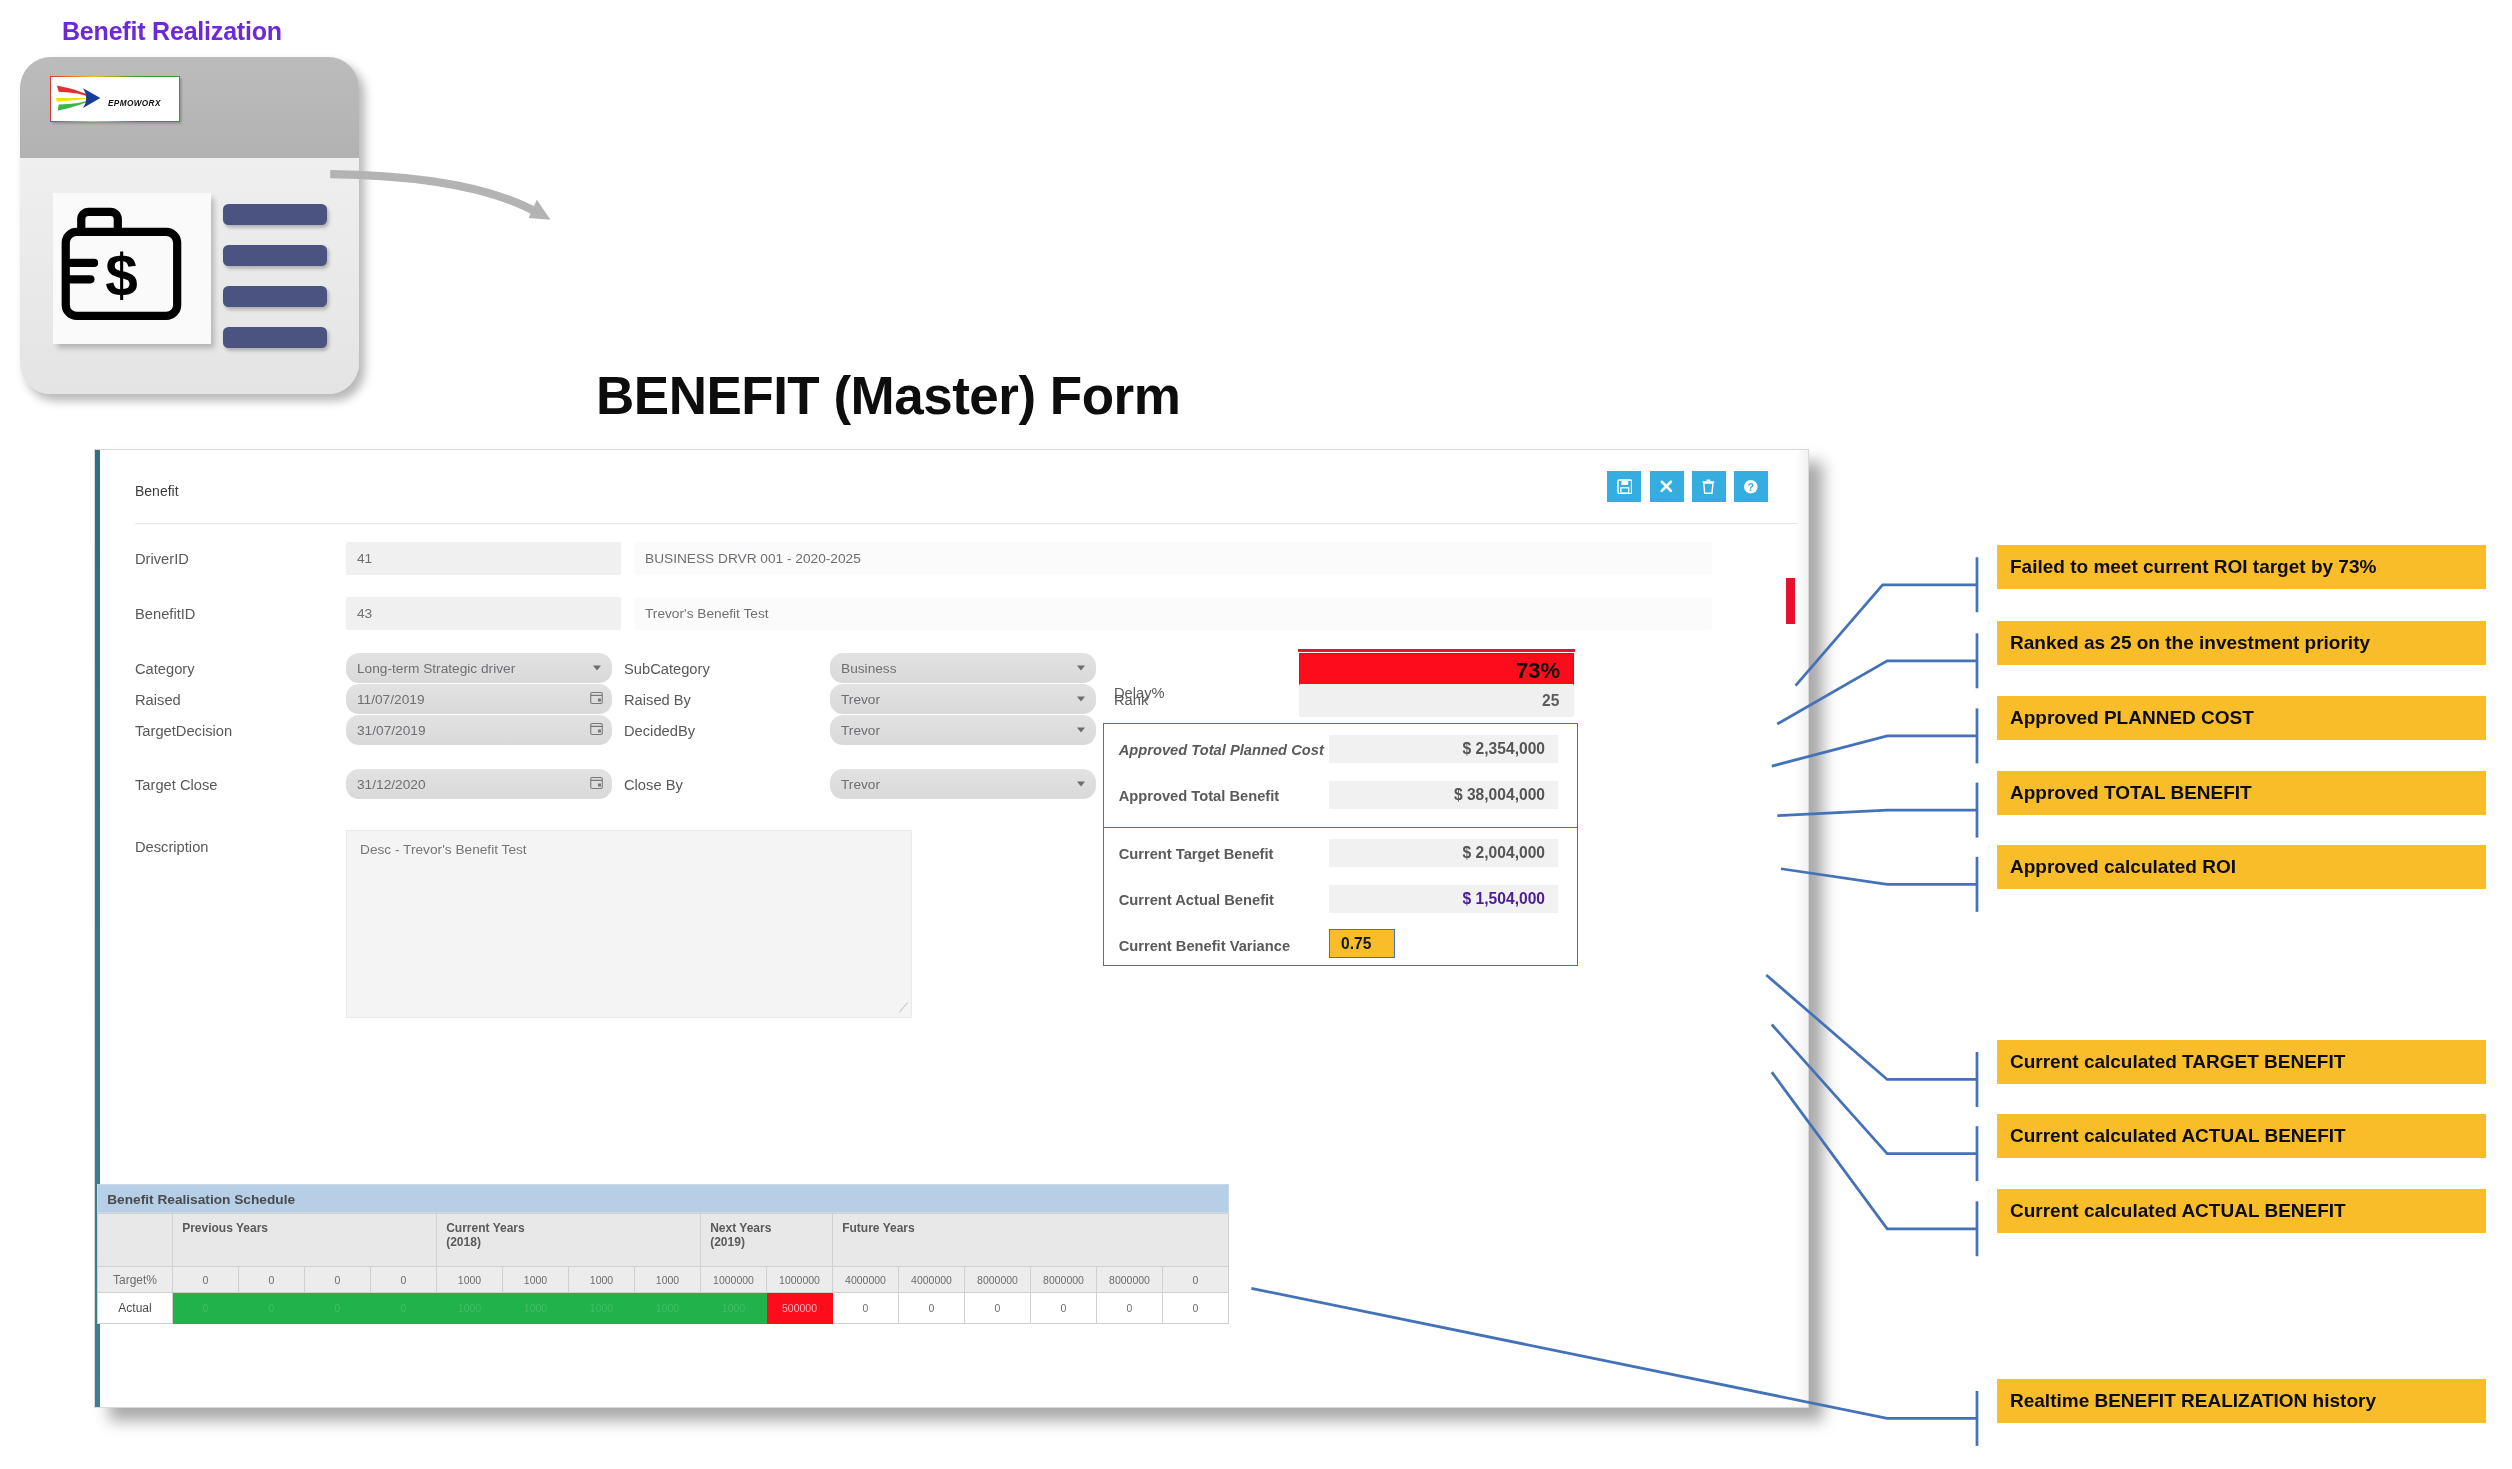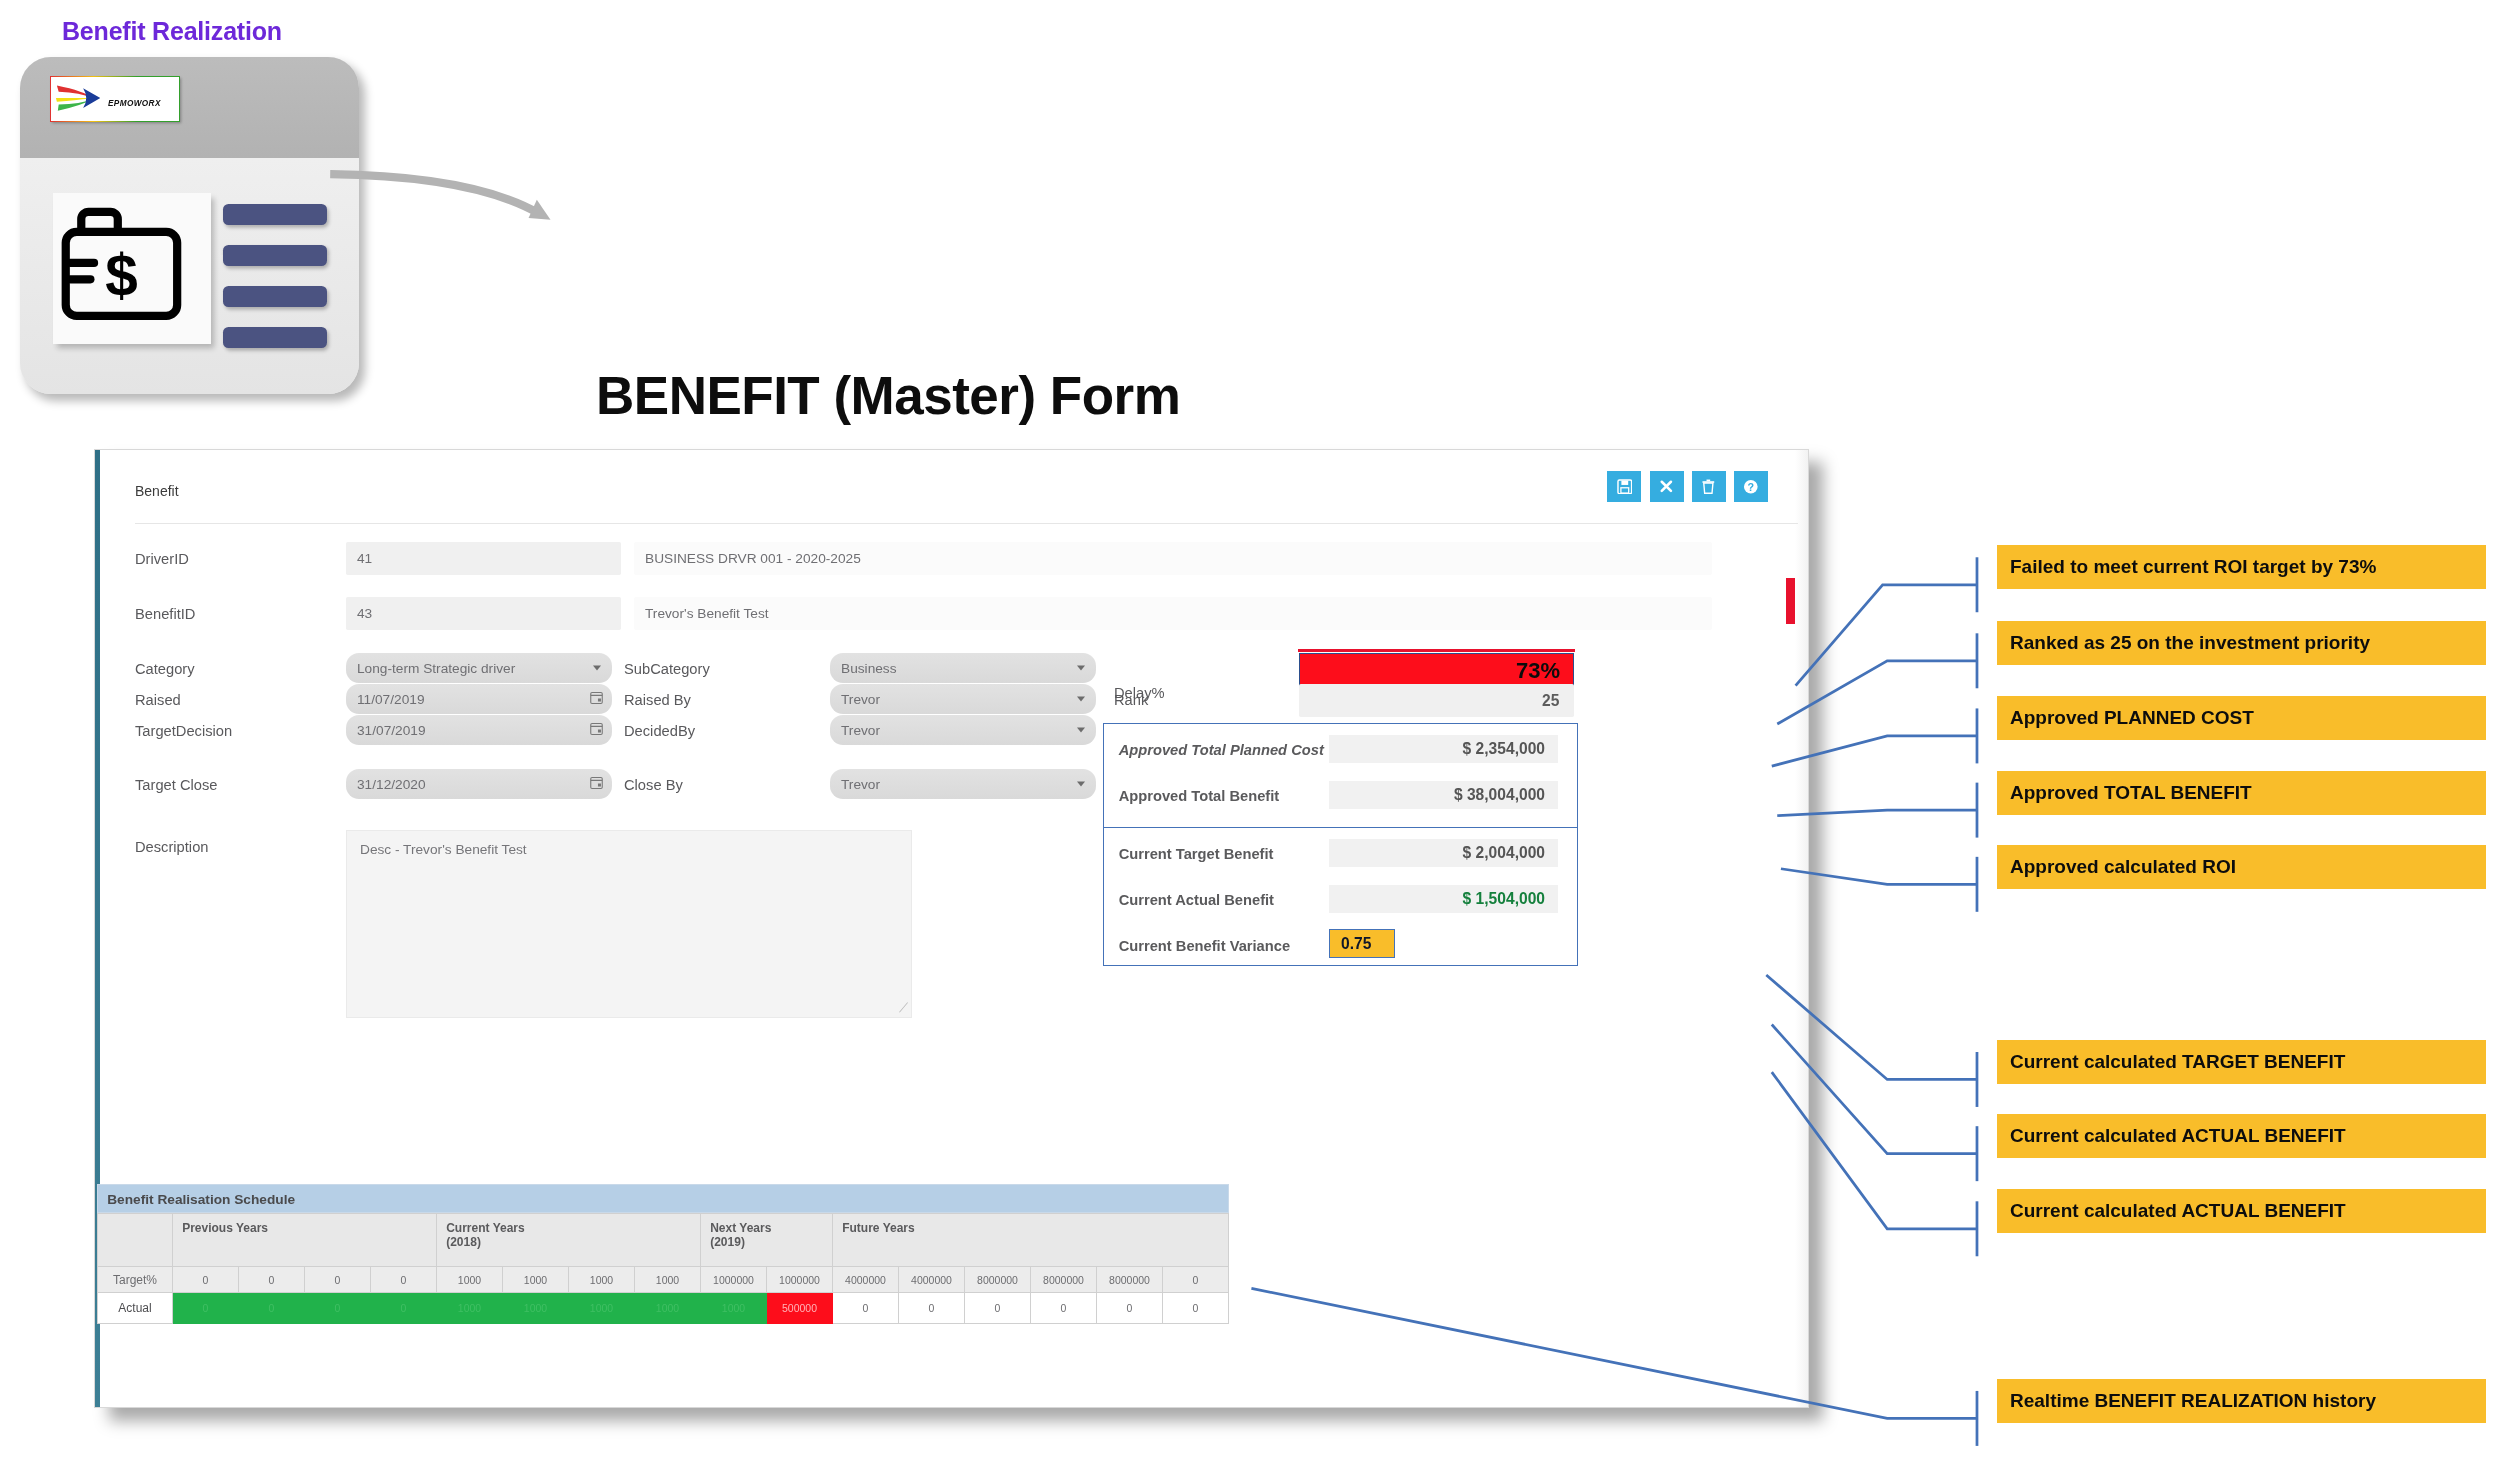--- a/index.html
+++ b/index.html
@@ -83,21 +83,21 @@
      box-sizing:border-box;font-size:22px;font-weight:bold;color:#0c0c0c;}
   .delay-bar .topline{position:absolute;left:-1.8px;top:-5.5px;width:calc(100% + 3.7px);height:3.7px;
      background:#e8112d;}
 
   
   .panel{position:absolute;border:1.8px solid #4472b8;background:#fff;}
   .plabel{position:absolute;font-size:14.7px;font-weight:bold;color:#5a5a5c;}
   .pval{position:absolute;background:#f1f1f1;display:flex;align-items:center;
      justify-content:flex-end;padding-right:13px;box-sizing:border-box;
      font-size:15.6px;font-weight:bold;color:#555;}
-  .pval.red{color:#15803d;padding-left:12px;}
+  .pval.red{color:#4c1d95;padding-left:12px;}
   .pval.plainbg{background:transparent;justify-content:flex-start;padding-left:7.3px;}
   .pval.amber{background:#f9bd2a;border:1.8px solid #4472b8;justify-content:flex-start;
      padding-left:11px;color:#0f172a;}
 
   
   .sched{position:absolute;left:97px;top:1184px;width:1132px;}
   .sched-title{background:#b6cfe6;color:#4a4a4c;font-size:13.7px;font-weight:bold;
      padding:7.3px 9.2px;box-sizing:border-box;height:29px;border:0.9px solid #c9d9e9;}
   .sched table{border-collapse:collapse;width:100%;table-layout:fixed;}
   .sched th,.sched td{border:0.9px solid #d0d0d0;font-size:10.5px;color:#6d6d70;

